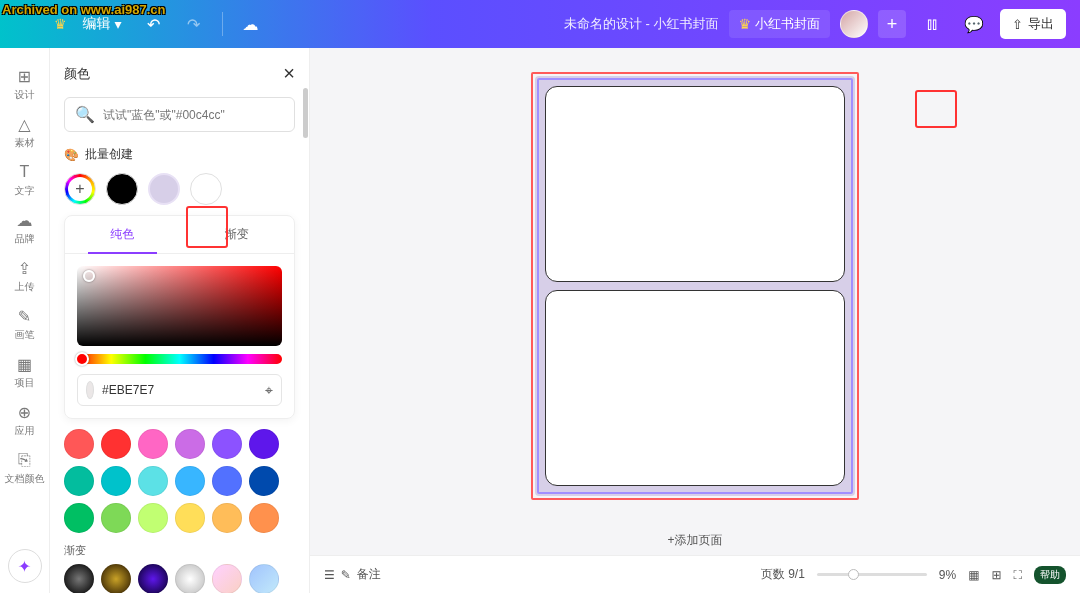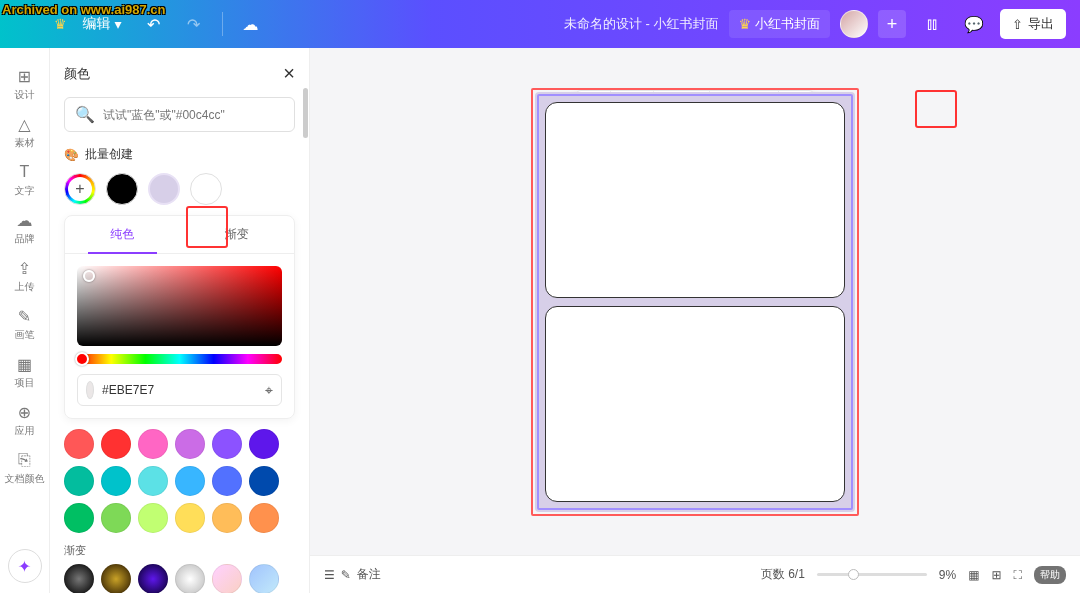--- a/index.html
+++ b/index.html
@@ -82,21 +82,21 @@
 .page-canvas { width: 100%; height: 100%; background: #d7cfe8; border-radius: 4px; display: flex; flex-direction: column; gap: 8px; padding: 10px; }
 .card { flex: 1; background: #fff; border: 1.5px solid #333; border-radius: 12px; }
 
 .add-page { text-align: center; padding: 8px 0 6px; font-size: 12px; color: #555; }
 
 .bottom-bar { height: 38px; background: #fff; border-top: 1px solid #eee; display: flex; align-items: center; padding: 0 14px; font-size: 12px; color: #555; }
 .notes { display: flex; align-items: center; gap: 6px; }
 .bb-right { margin-left: auto; display: flex; align-items: center; gap: 12px; }
 .slider { width: 110px; height: 3px; background: #ddd; border-radius: 2px; position: relative; }
 .slider-thumb { position: absolute; left: 28%; top: -4px; width: 11px; height: 11px; background: #fff; border: 1px solid #bbb; border-radius: 50%; }
-.help-badge { background: #737373; color: #fff; font-size: 10px; padding: 2px 6px; border-radius: 8px; }
+.help-badge { background: #14532d; color: #fff; font-size: 10px; padding: 2px 6px; border-radius: 8px; }
 
 .scroll-ind { position: absolute; right: 0; top: 40px; width: 6px; height: 490px; }
 .scroll-thumb { position: absolute; top: 0; width: 5px; height: 50px; background: #ccc; border-radius: 3px; }
 </style>
 </head>
 <body>
 
 <div class="archive-banner">Archived on www.ai987.cn</div>
 
 <div class="top-bar">
@@ -276,29 +276,30 @@
     <div class="canvas-holder">
       <div class="canvas-wrap">
         <div class="sel-outer"></div>
         <div class="sel-inner"></div>
         <div class="page-canvas">
           <div class="card"></div>
           <div class="card"></div>
         </div>
       </div>
     </div>
+    <div class="add-page">+添加页面</div>
 
     <div class="bottom-bar">
       <div class="notes">
           <span>☰</span>
           <span>✎</span>
           <span>备注</span>
         </div>
       <div class="bb-right">
-        <span>页数 6/1</span>
+        <span>页数 9/1</span>
         <div class="slider">
             <div class="slider-thumb"></div>
           </div>
         <span>9%</span>
         <span>▦</span>
         <span>⊞</span>
         <span>⛶</span>
         <span class="help-badge">帮助</span>
       </div>
     </div>

